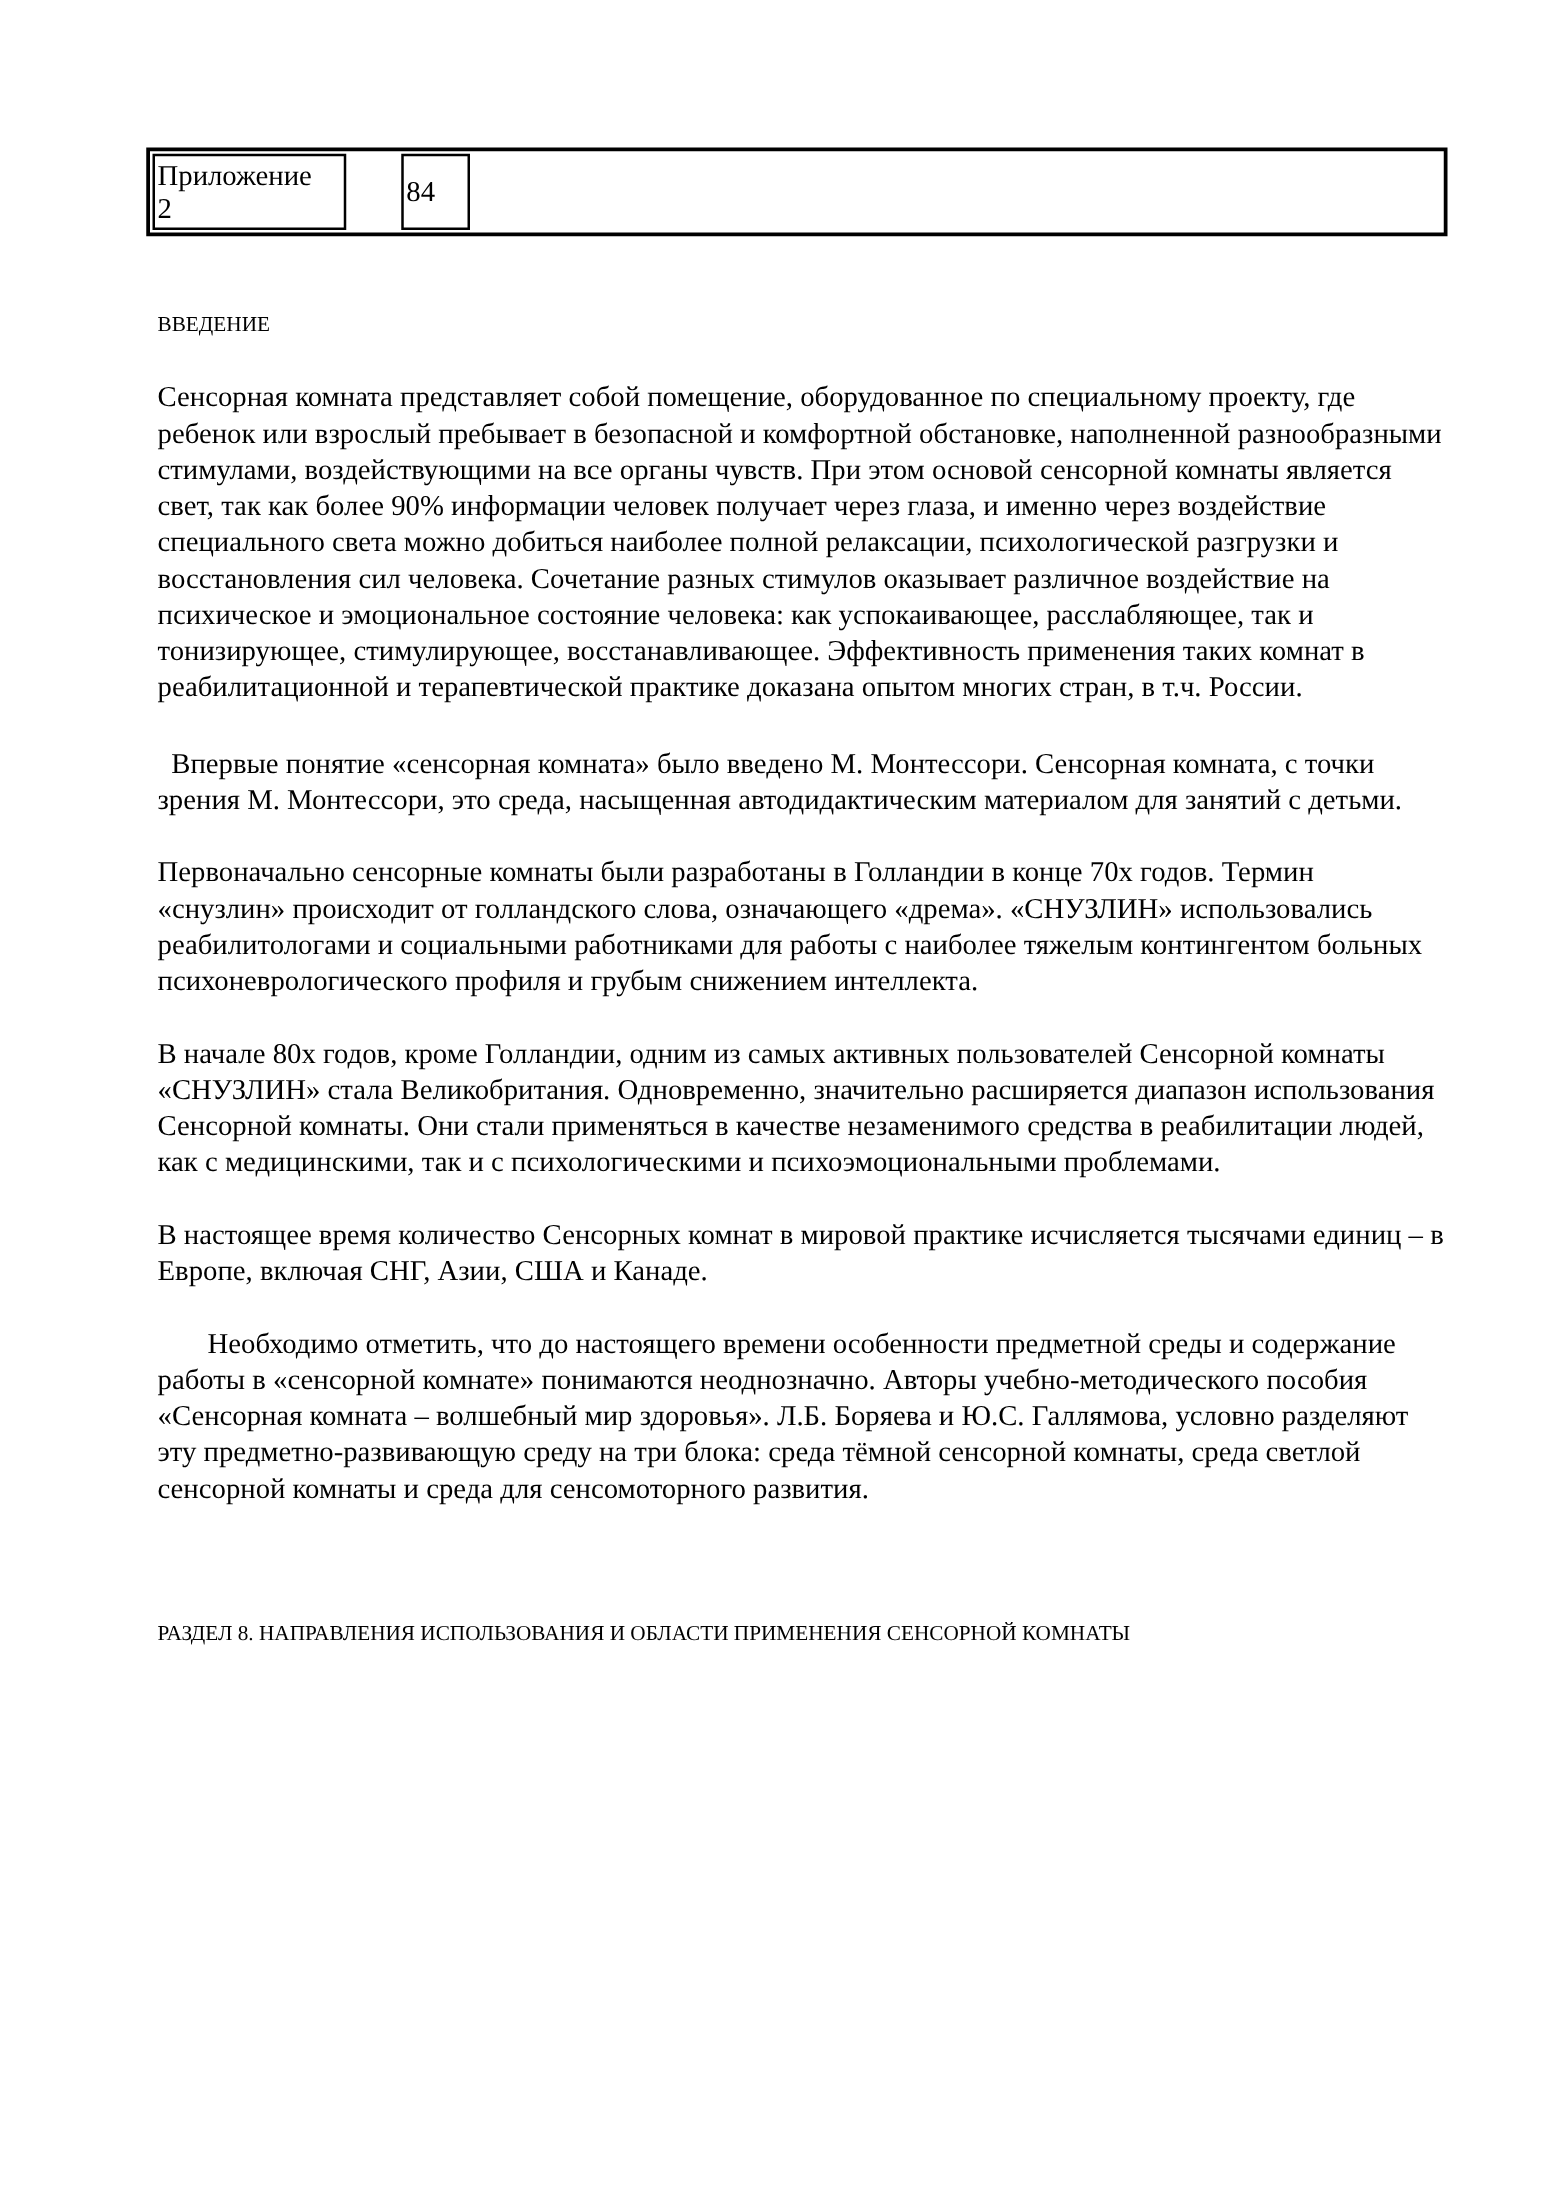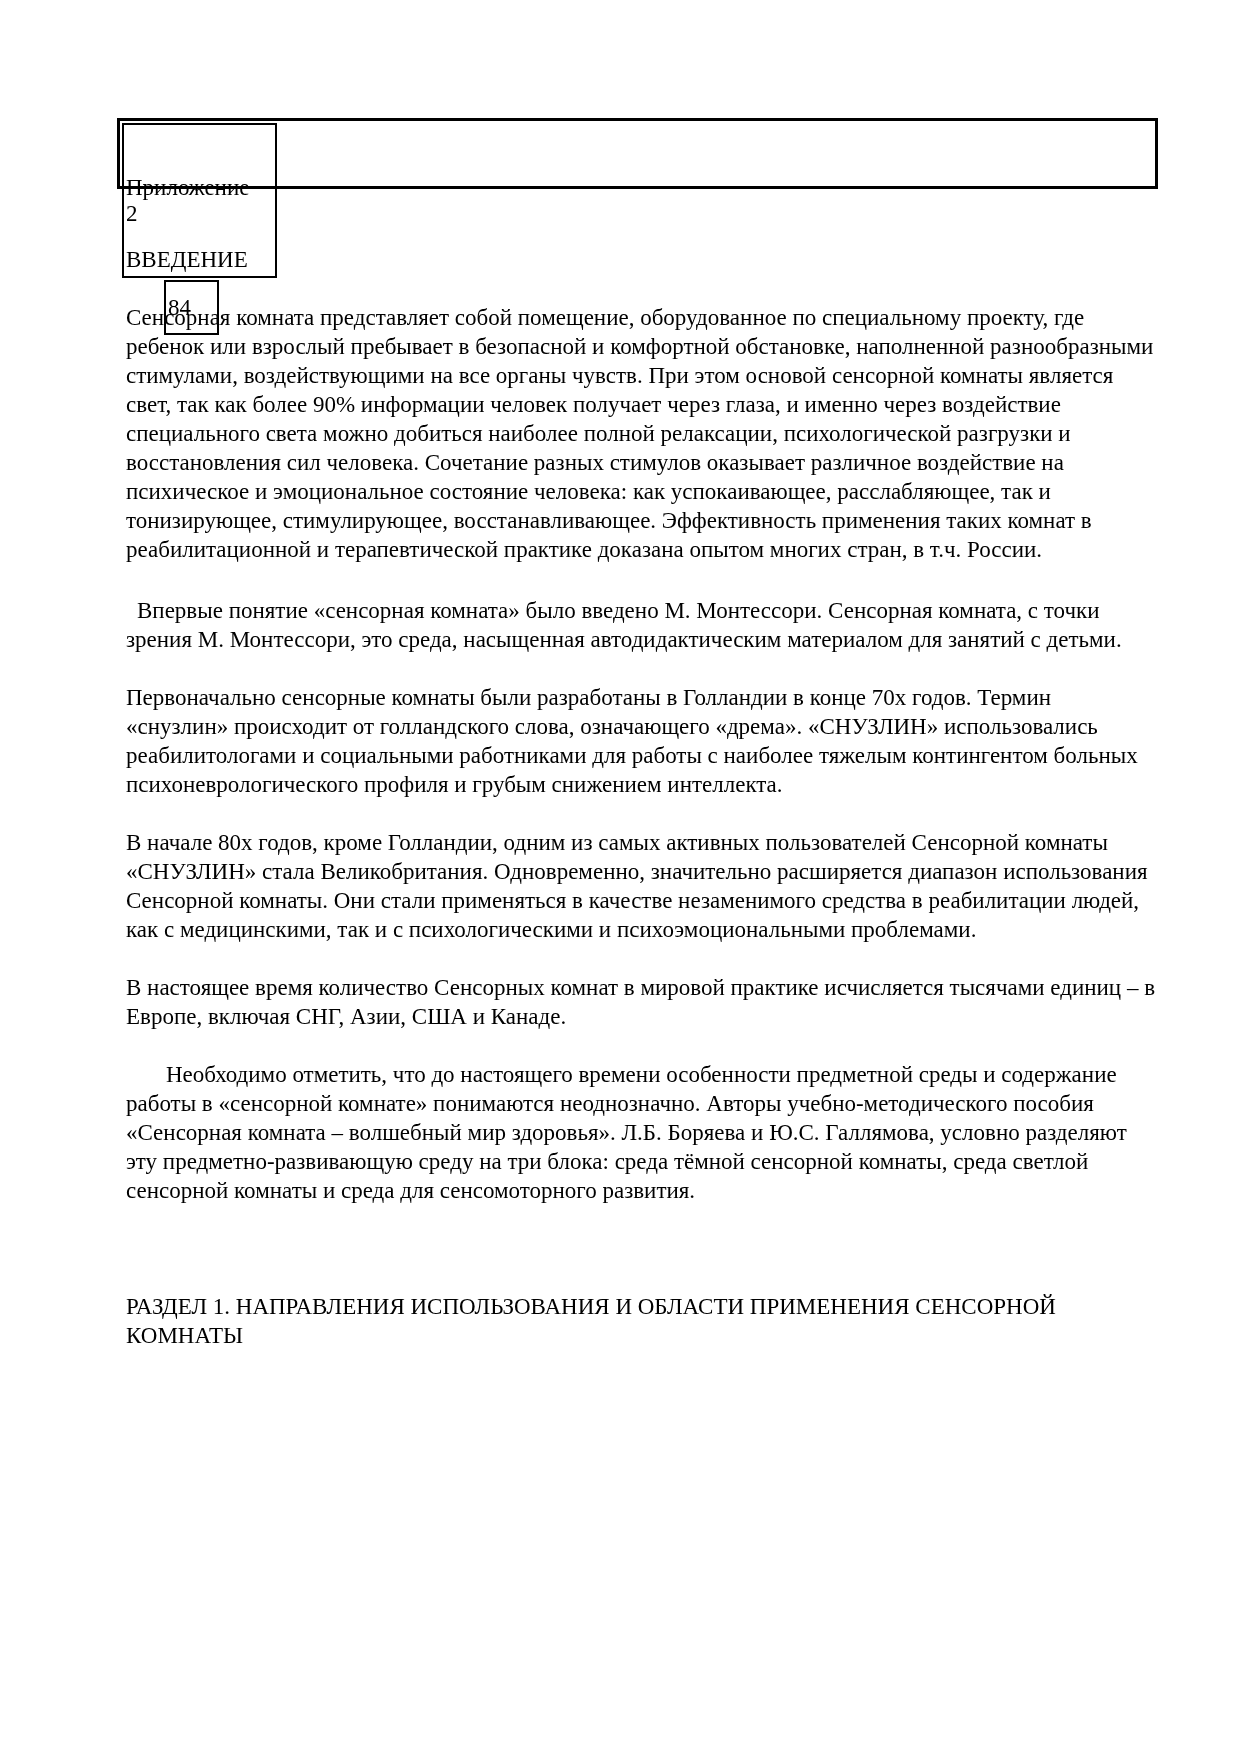--- a/index.html
+++ b/index.html
@@ -4,35 +4,35 @@
 <style>
   html, body { margin: 0; padding: 0; background: #ffffff; }
   body {
     width: 1240px; height: 1754px; position: relative; overflow: hidden;
     font-family: "Liberation Serif", "DejaVu Serif", serif;
     color: #000;
   }
   .toc-table {
     position: absolute; left: 117px; top: 118px; width: 1041px; height: 71px;
     border: 3px solid #000; box-sizing: border-box;
-    display: flex; padding: 2px; gap: 2px; background: #fff; flex-direction: column;
+    display: flex; padding: 2px; gap: 2px; background: #fff;
   }
   .toc-cell {
     border: 2px solid #000; box-sizing: border-box;
     font-size: 23px; line-height: 26px; padding: 2px 2px;
     display: flex; align-items: center;
   }
   .cell-label { width: 155px; flex: 0 0 155px; align-items: flex-start; flex-direction: column; justify-content: center; }
   .cell-title { flex: 1 1 auto; }
   .cell-page { width: 55px; flex: 0 0 55px; margin-left: 42px; }
   .content {
     position: absolute; left: 126px; top: 245px; width: 1030px;
     font-size: 23px; line-height: 29px;
   }
-  .heading { margin: 0 0 29px 0; font-weight: normal; font-size: 23px; line-height: 29px; }
+  .heading { margin: 0 0 29px 0; font-weight: normal; font-size: 17px; line-height: 29px; }
   .para { margin: 0 0 29px 0; }
   .indent1 { text-indent: 11px; margin-top: 32px; }
   .indent2 { text-indent: 40px; }
   .gap-large { height: 58px; }
 </style>
 </head>
 <body>
 
 <div class="toc-table">
   <div class="toc-cell cell-label">
@@ -46,14 +46,14 @@
 
 <div class="content">
   <h2 class="heading">ВВЕДЕНИЕ</h2>
   <p class="para">Сенсорная комната представляет собой помещение, оборудованное по специальному проекту, где ребенок или взрослый пребывает в безопасной и комфортной обстановке, наполненной разнообразными стимулами, воздействующими на все органы чувств. При этом основой сенсорной комнаты является свет, так как более 90% информации человек получает через глаза, и именно через воздействие специального света можно добиться наиболее полной релаксации, психологической разгрузки и восстановления сил человека. Сочетание разных стимулов оказывает различное воздействие на психическое и эмоциональное состояние человека: как успокаивающее, расслабляющее, так и тонизирующее, стимулирующее, восстанавливающее. Эффективность применения таких комнат в реабилитационной и терапевтической практике доказана опытом многих стран, в т.ч. России.</p>
   <p class="para indent1">Впервые понятие «сенсорная комната» было введено М. Монтессори. Сенсорная комната, с точки зрения М. Монтессори, это среда, насыщенная автодидактическим материалом для занятий с детьми.</p>
   <p class="para">Первоначально сенсорные комнаты были разработаны в Голландии в конце 70х годов. Термин «снузлин» происходит от голландского слова, означающего «дрема». «СНУЗЛИН» использовались реабилитологами и социальными работниками для работы с наиболее тяжелым контингентом больных психоневрологического профиля и грубым снижением интеллекта.</p>
   <p class="para">В начале 80х годов, кроме Голландии, одним из самых активных пользователей Сенсорной комнаты «СНУЗЛИН» стала Великобритания. Одновременно, значительно расширяется диапазон использования Сенсорной комнаты. Они стали применяться в качестве незаменимого средства в реабилитации людей, как с медицинскими, так и с психологическими и психоэмоциональными проблемами.</p>
   <p class="para">В настоящее время количество Сенсорных комнат в мировой практике исчисляется тысячами единиц – в Европе, включая СНГ, Азии, США и Канаде.</p>
   <p class="para indent2">Необходимо отметить, что до настоящего времени особенности предметной среды и содержание работы в «сенсорной комнате» понимаются неоднозначно. Авторы учебно-методического пособия «Сенсорная комната – волшебный мир здоровья». Л.Б. Боряева  и Ю.С. Галлямова, условно разделяют эту предметно-развивающую среду на три блока: среда тёмной сенсорной комнаты, среда светлой сенсорной комнаты и среда для сенсомоторного развития.</p>
   <div class="gap-large"></div>
-  <h2 class="heading">РАЗДЕЛ 1. НАПРАВЛЕНИЯ ИСПОЛЬЗОВАНИЯ И ОБЛАСТИ ПРИМЕНЕНИЯ СЕНСОРНОЙ КОМНАТЫ</h2>
+  <h2 class="heading">РАЗДЕЛ 8. НАПРАВЛЕНИЯ ИСПОЛЬЗОВАНИЯ И ОБЛАСТИ ПРИМЕНЕНИЯ СЕНСОРНОЙ КОМНАТЫ</h2>
 </div>
 
 </body></html>

